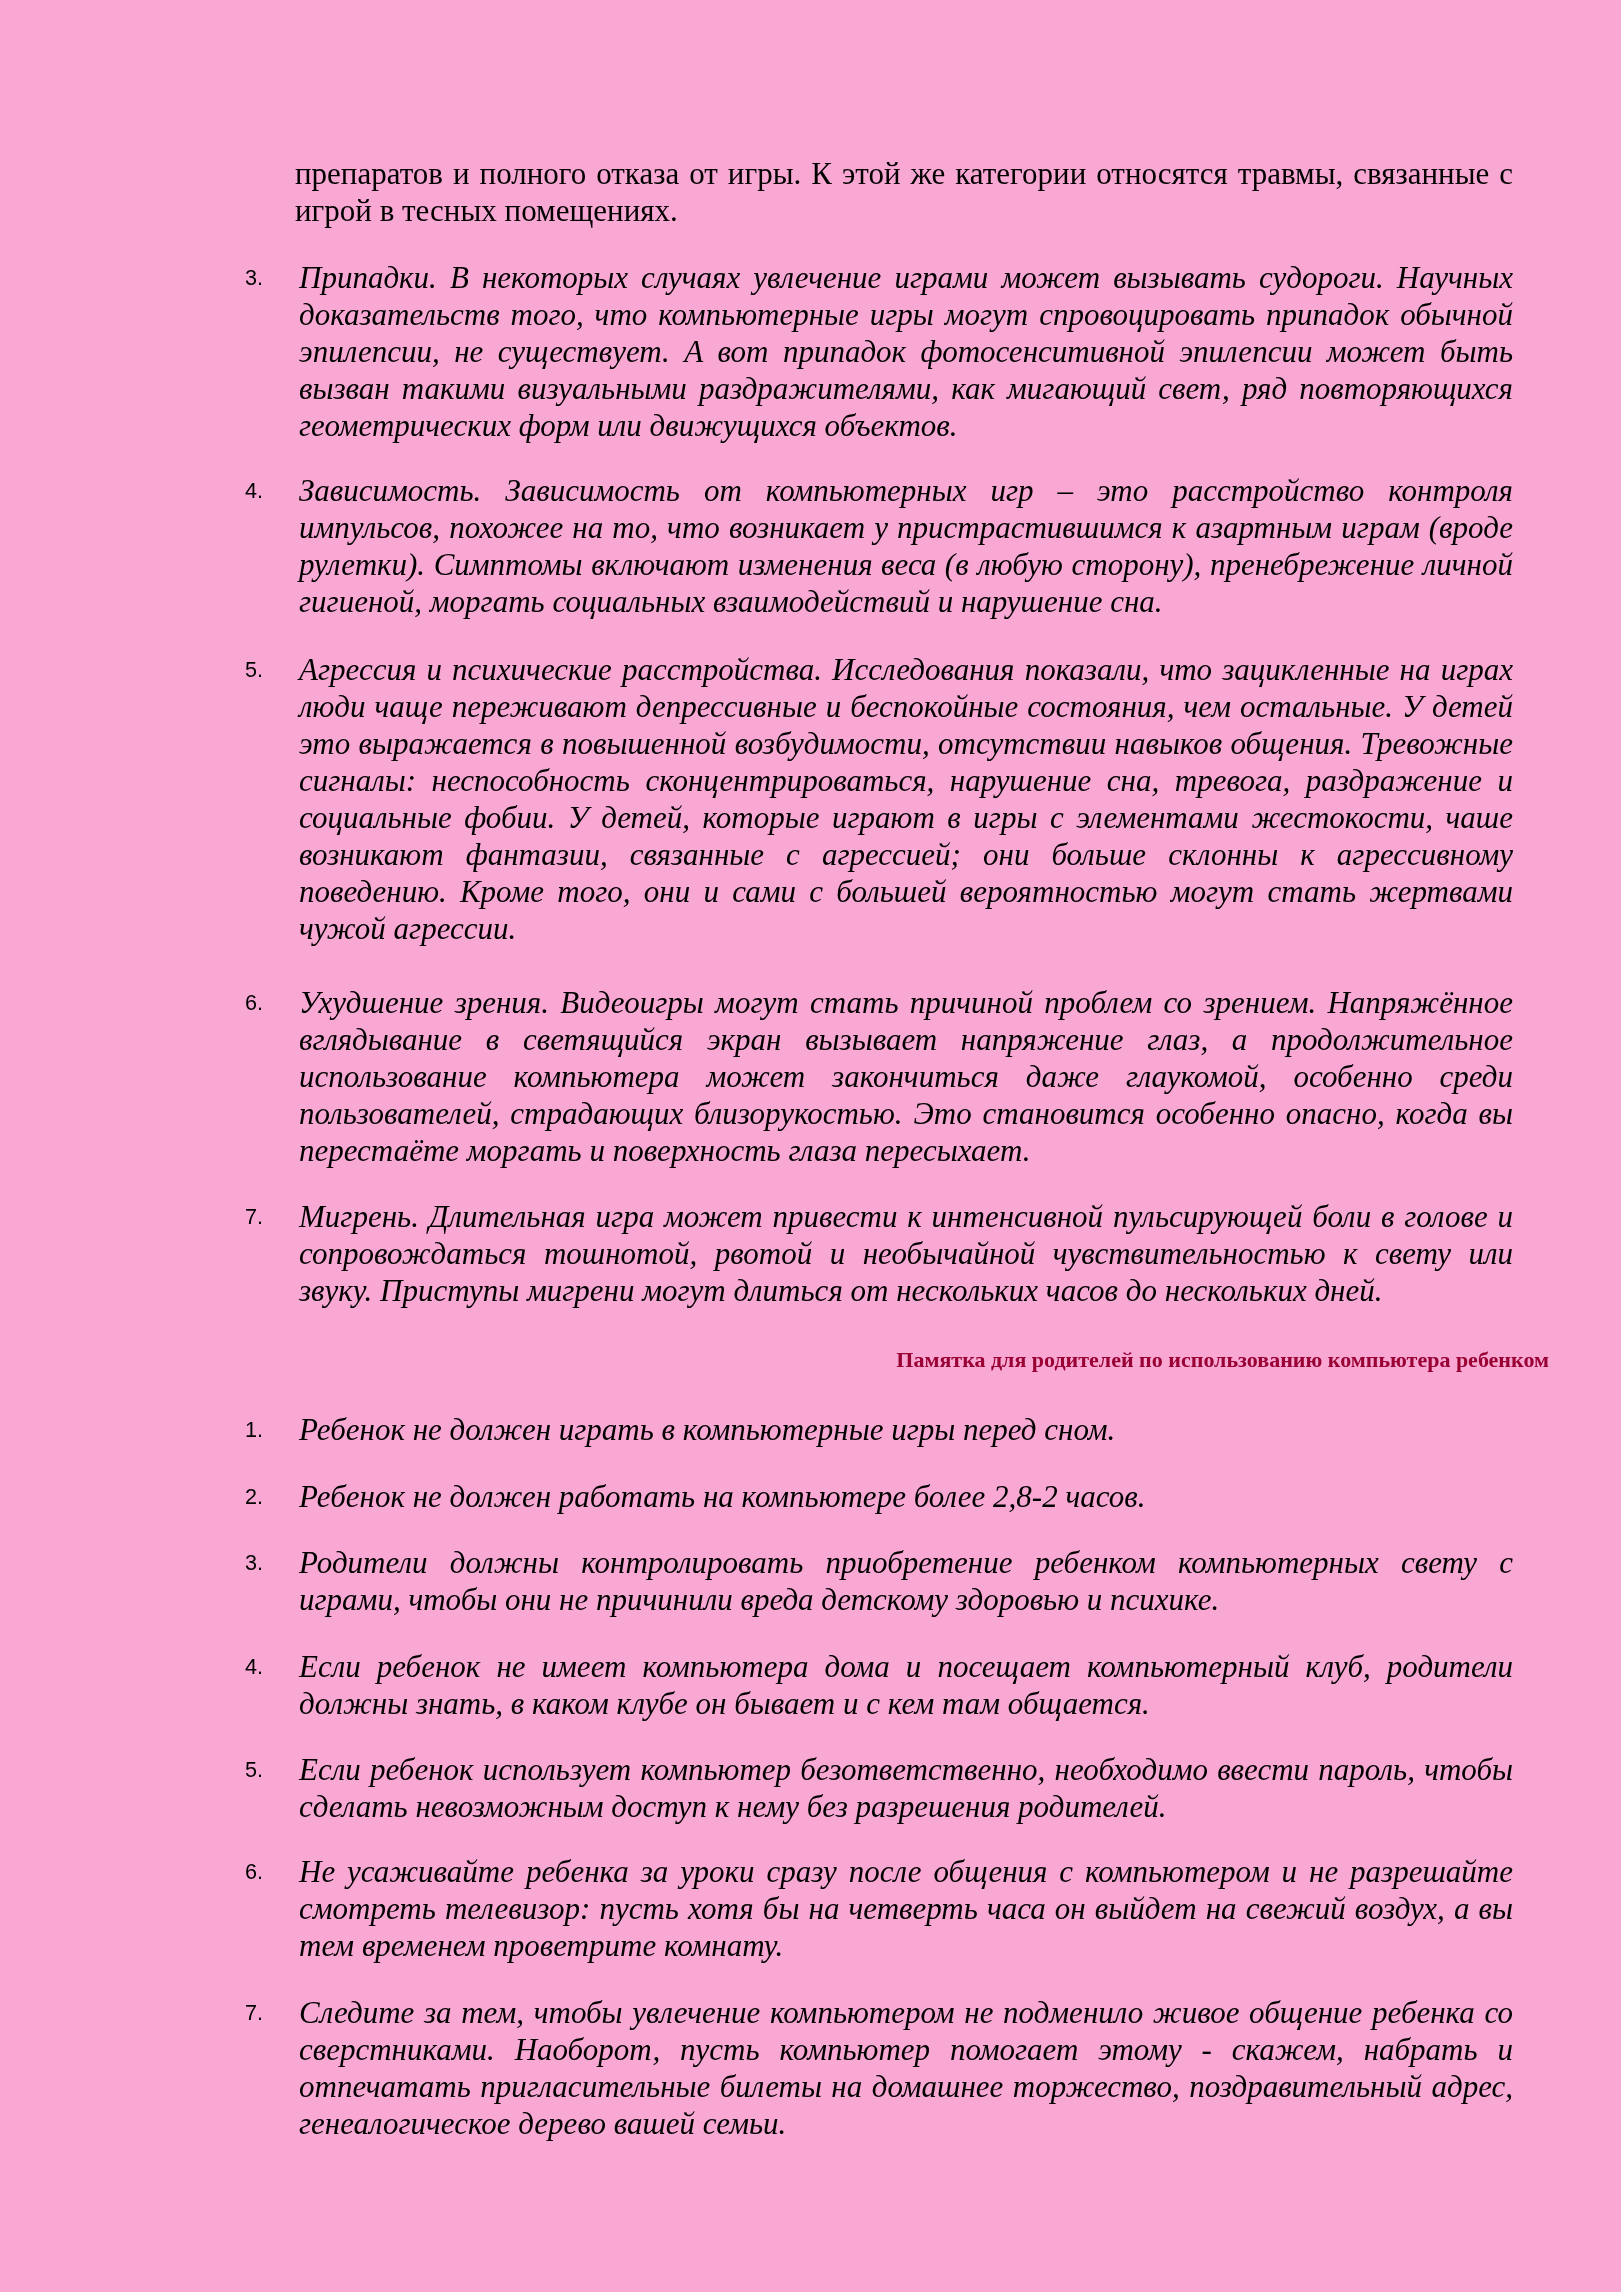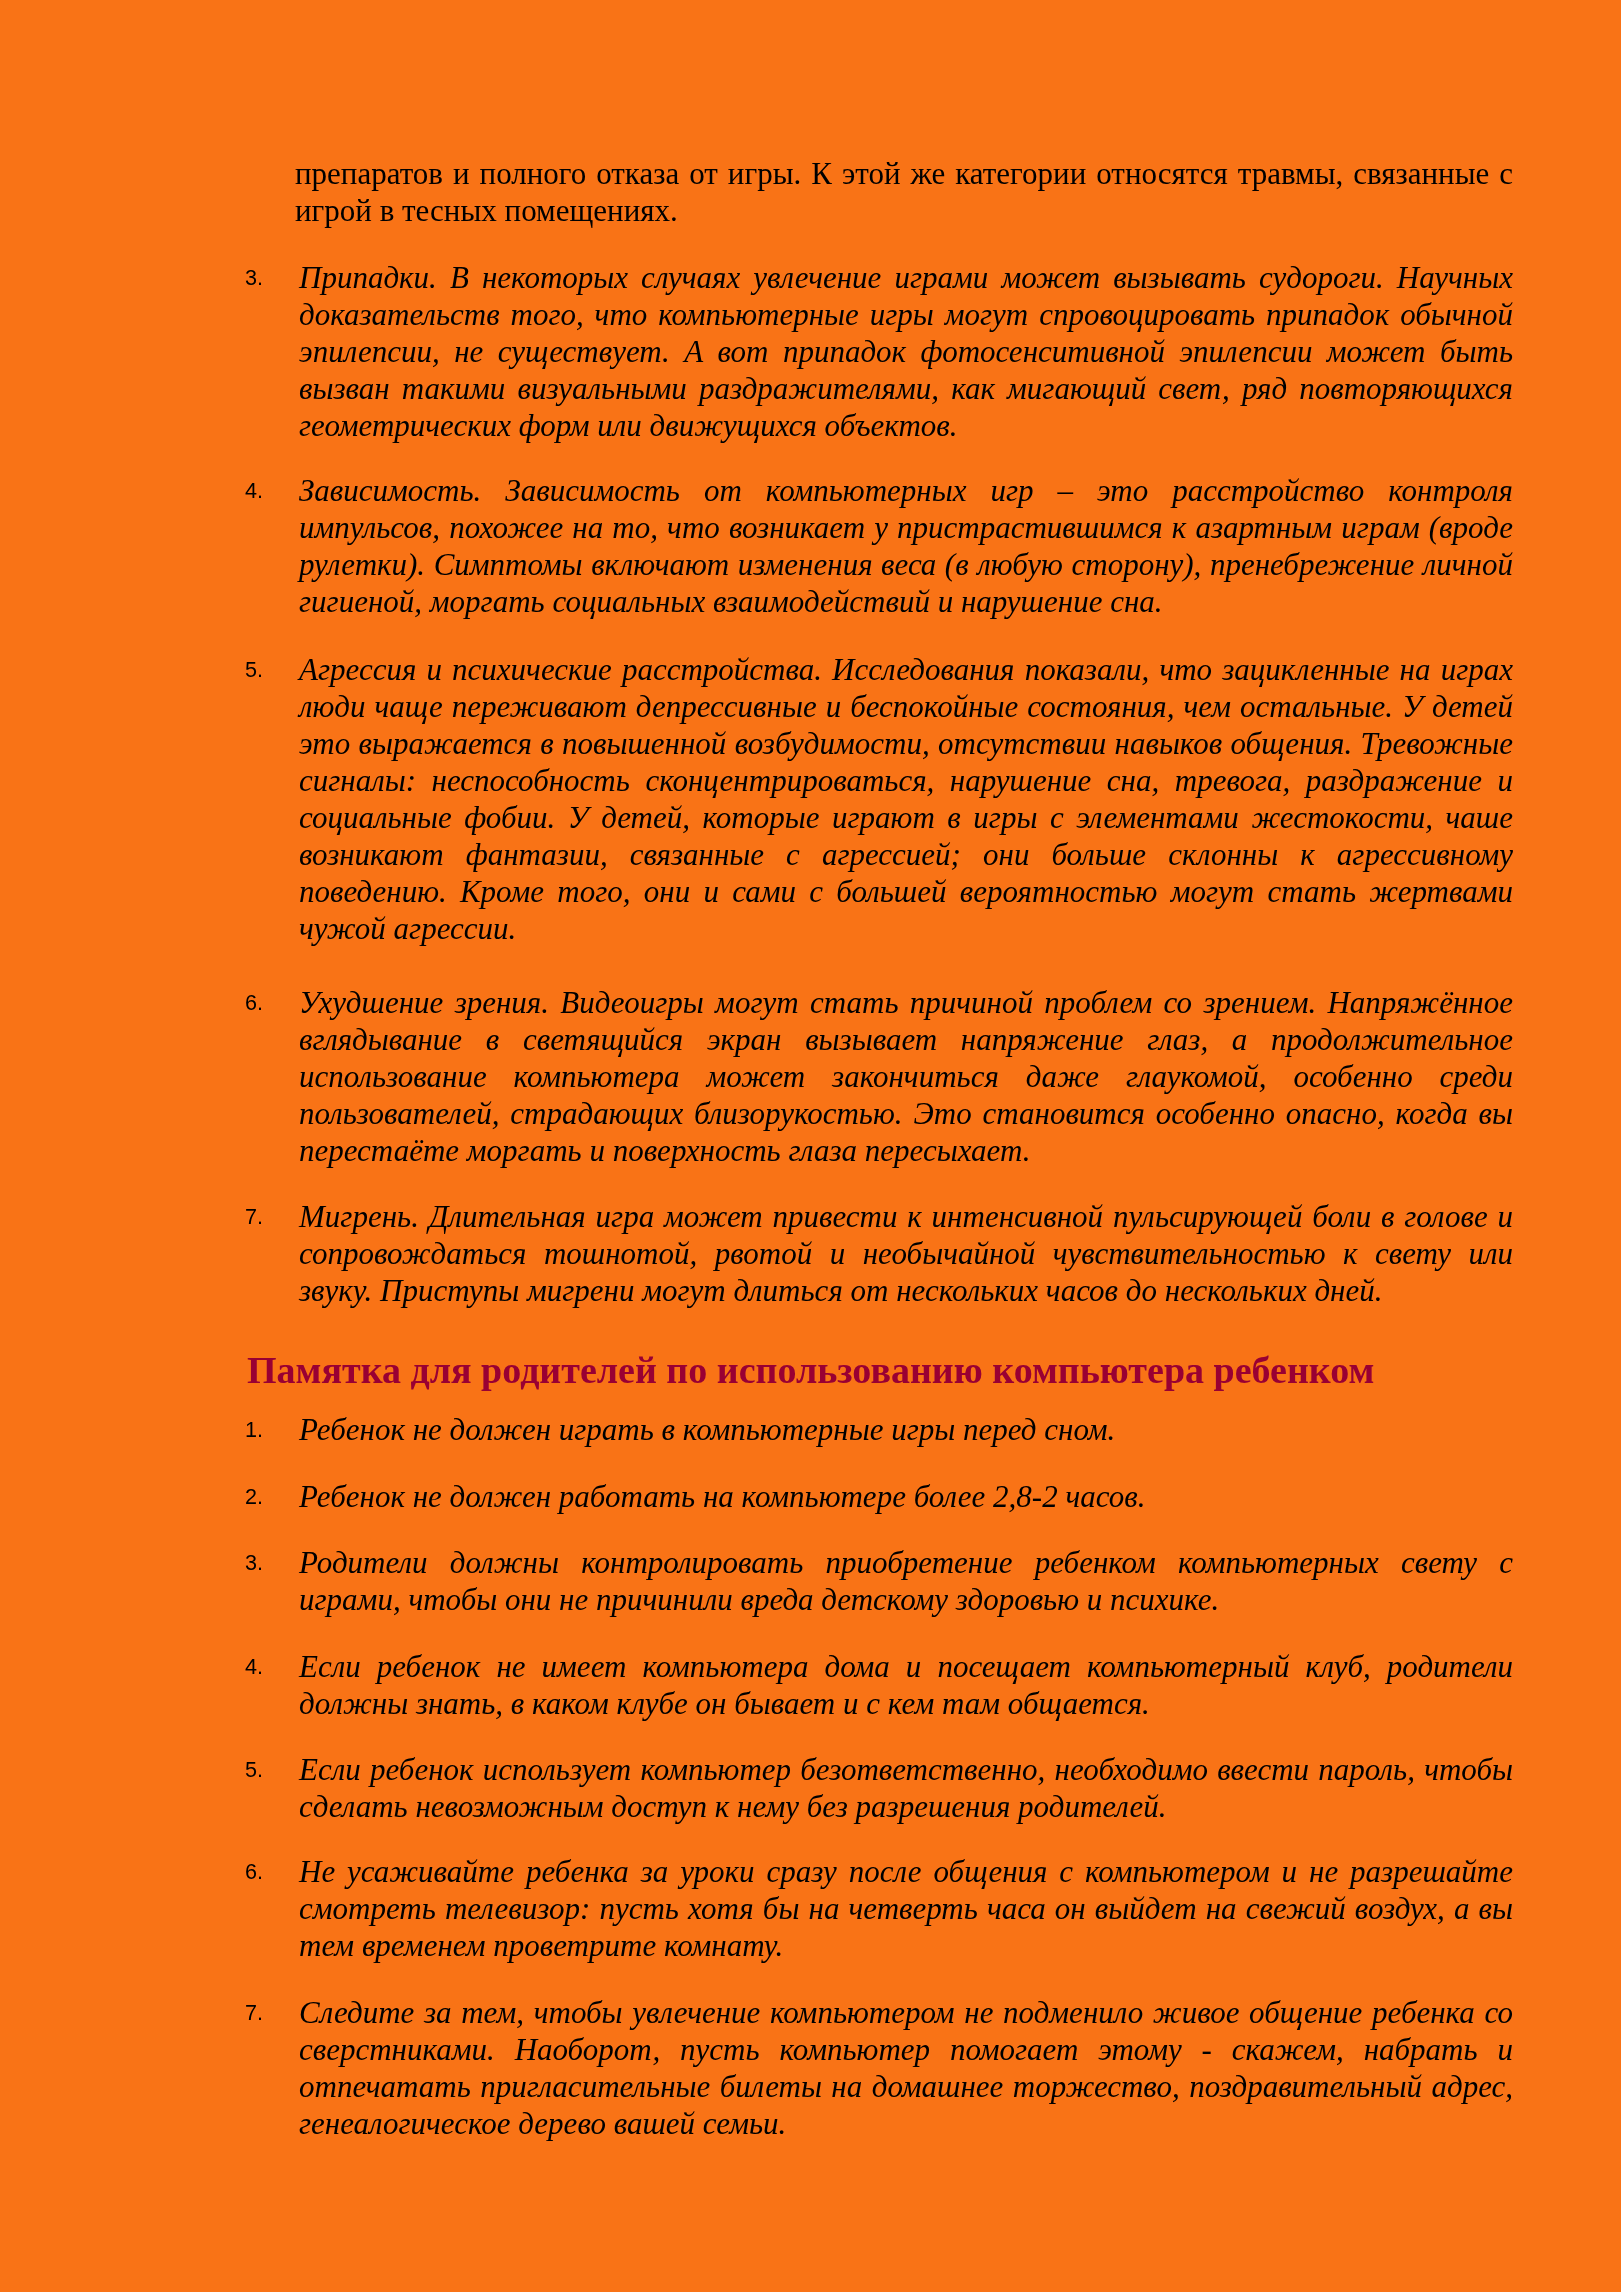--- a/index.html
+++ b/index.html
@@ -1,42 +1,42 @@
 <!DOCTYPE html>
 <html><head>
   <meta charset="utf-8">
   <style>
     html, body { margin: 0; padding: 0; background: #ffffff; }
     body { width: 1621px; height: 2293px; position: relative; overflow: hidden; }
     .page {
       position: absolute; left: 0; top: 0; width: 1621px; height: 2293px;
-      background: #f97316; color: #000000;
+      background: #f9a8d4; color: #000000;
       font-family: "Liberation Serif", "DejaVu Serif", serif;
       font-size: 31px; line-height: 37px;
     }
     .para {
       position: absolute; left: 295px; width: 1218px;
       text-align: justify; margin: 0;
     }
     .item {
       position: absolute; left: 245px; width: 1268px; margin: 0;
     }
     .item .num {
       position: absolute; left: 0; top: 0; width: 39px;
       font-family: "Liberation Sans", "DejaVu Sans", sans-serif;
       font-size: 21.6px; line-height: 37px;
     }
     .item .text {
       display: block; margin-left: 54px; text-align: justify; font-style: italic;
     }
     .heading {
       position: absolute; left: 235px; width: 1313px; top: 1338px;
-      text-align: left; margin: 12px;
+      text-align: right; margin: 1px;
       font-family: "Liberation Serif", "DejaVu Serif", serif;
-      font-weight: bold; font-size: 38px; line-height: 41px;
+      font-weight: bold; font-size: 22px; line-height: 41px;
       color: #990033;
     }
   </style>
 </head>
 <body>
 
 <div class="page">
 
   <p class="para" style="top:155px">препаратов и полного отказа от игры. К этой же категории относятся травмы, связанные с игрой в тесных помещениях.</p>
 

